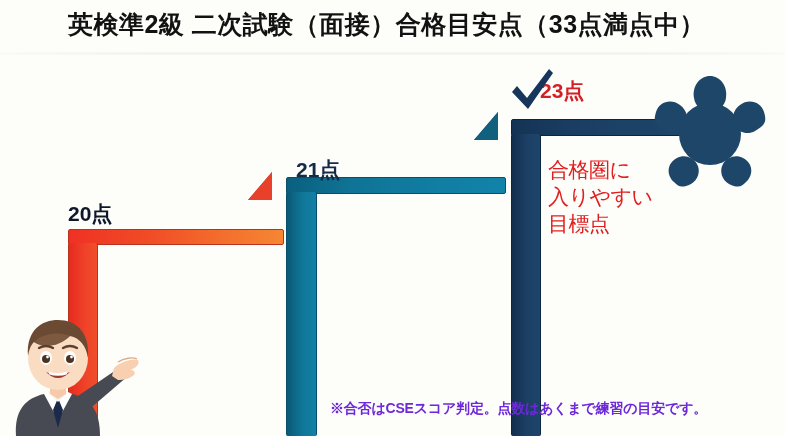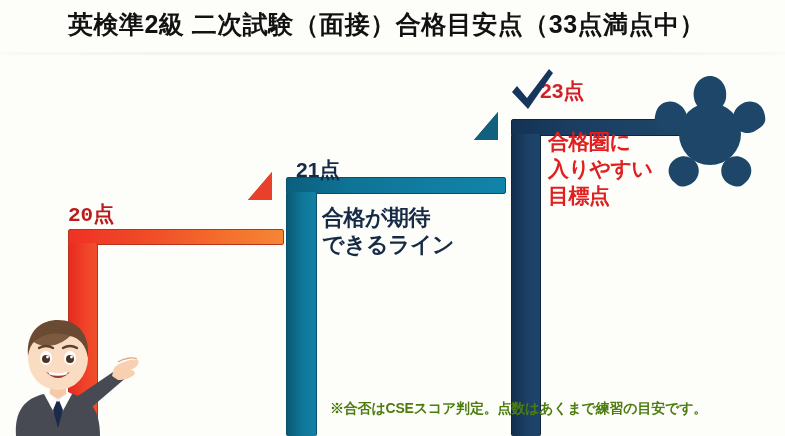--- a/index.html
+++ b/index.html
@@ -78,32 +78,33 @@
   }
 
   
   .score-label {
     position:absolute;
     font-size:21px;
     font-weight:bold;
     white-space:nowrap;
     letter-spacing:0px;
   }
-  #score1 { left:68px;  top:200px; color:#b91c1c;font-family:Liberation Mono, monospace; }
+  #score1 { left:68px;  top:200px; color:#0f172a; }
   #score2 { left:296px; top:146px; color:#152a45;margin-top:10px; }
   #score3 { left:540px; top:77px;  color:#d41f27; }
 
   
   .caption {
     position:absolute;
     font-size:22px;
-    font-weight:bold;
+    font-weight:normal;
     line-height:1.22;
     white-space:pre-line;
     letter-spacing:-0.5px;
+    margin-top:28px;
   }
   #cap1 { left:104px; top:256px; color:#152a45; }
   #cap2 { left:322px; top:205px; color:#152a45; }
   #cap3 { left:548px; top:129px; color:#e02020; font-size:21px; line-height:1.28; }
 
   
   .ramp { position:absolute; width:0; height:0; }
   #ramp1 {
     left:248px; top:172px;
     border-left:24px solid transparent;
@@ -134,21 +135,21 @@
     white-space:nowrap;
     pointer-events:none;
   }
 
   
   .footnote {
     position:absolute;
     left:330px; top:400px;
     font-size:14px;
     font-weight:bold;
-    color:#4d7c0f;
+    color:#6d28d9;
     white-space:nowrap;
     letter-spacing:-0.2px;
   }
 
   
   #character { position:absolute; left:0px; top:302px; width:140px; height:134px; }
   #character svg { display:block; width:140px; height:134px; }
 </style>
 </head>
 <body>
@@ -164,22 +165,20 @@
   </div>
   <div class="score-label" id="score1">20点</div>
 
   <div class="ramp" id="ramp1"></div>
 
   <div class="step" id="step2">
     <div class="tread"></div>
     <div class="riser"></div>
   </div>
   <div class="score-label" id="score2">21点</div>
-  <div class="caption" id="cap2">合格が期待
-できるライン</div>
 
   <div class="ramp" id="ramp2"></div>
 
   <div class="step" id="step3">
     <div class="tread"></div>
     <div class="riser"></div>
   </div>
   <div class="score-label" id="score3">23点</div>
   <div class="caption" id="cap3">合格圏に
 入りやすい

